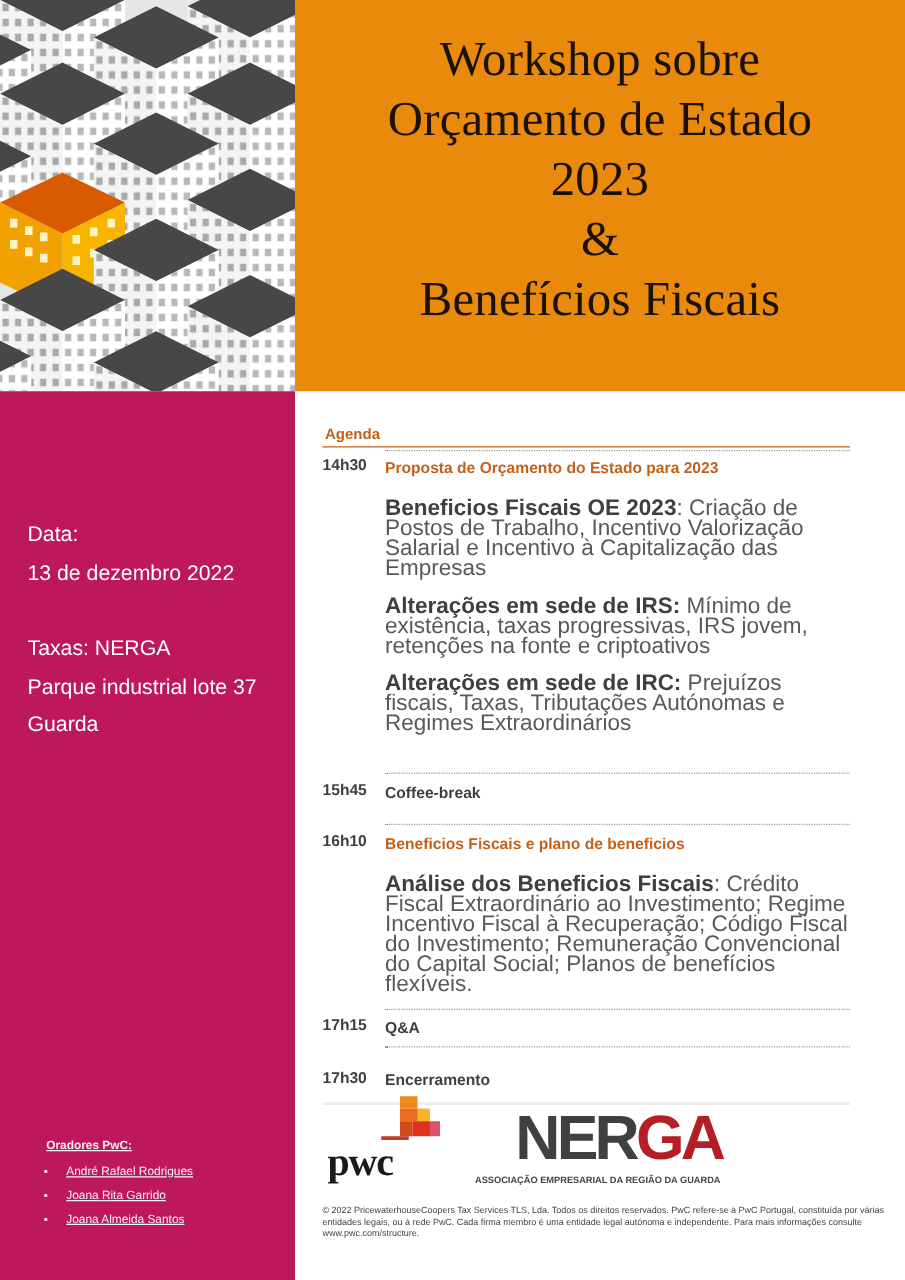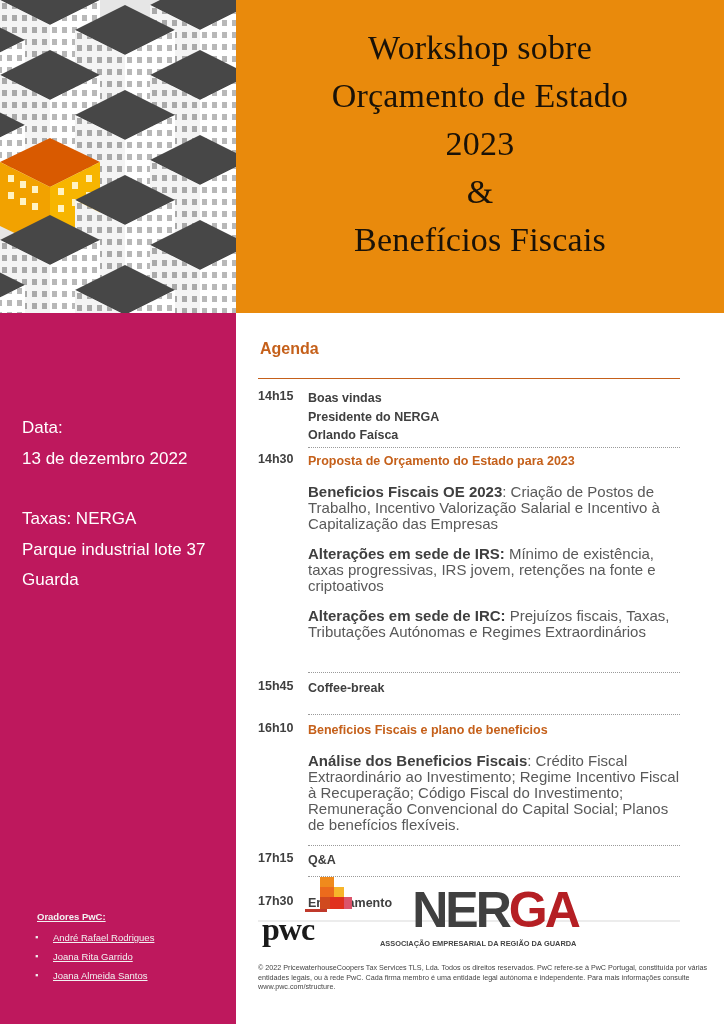--- a/index.html
+++ b/index.html
@@ -1,35 +1,35 @@
 <!DOCTYPE html>
 <html><head>
 <meta charset="utf-8">
 <style>
   html, body { margin:0; padding:0; }
   body { width:724px; height:1024px; position:relative; overflow:hidden; background:#ffffff; font-family:"Liberation Sans", sans-serif; }
   .hero-img { position:absolute; left:0; top:0; width:236px; height:313px; background:#d9d9d9; overflow:hidden; }
   .hero-title { position:absolute; left:236px; top:0; width:488px; height:313px; background:#e98a0c; }
-  .title-text { position:absolute; left:0; right:0; top:24px; text-align:center; font-family:"Liberation Serif", "DejaVu Serif", serif; font-size:34px; line-height:48px; color:#1a1208; letter-spacing:0.2px; }
+  .title-text { position:absolute; left:0; right:0; top:24px; text-align:center; font-family:"Liberation Serif", "DejaVu Serif", serif; font-size:39px; line-height:48px; color:#1a1208; letter-spacing:0.2px; }
   .sidebar { position:absolute; left:0; top:313px; width:236px; height:711px; background:#be185d; }
   .info { position:absolute; left:22px; top:100px; color:#ffffff; font-size:17px; line-height:30.5px; }
   .info div { white-space:nowrap; }
   .info .gap { height:30px; }
   .speakers { position:absolute; left:37px; top:598px; color:#f2f2f2; font-size:9.5px; }
   .speakers .hdr { font-weight:bold; text-decoration:underline; margin-bottom:6px; }
   .speakers ul { list-style:none; padding:0; margin:0;text-decoration:underline; }
   .speakers li { position:relative; padding-left:16px; line-height:19px; }
   .speakers li::before { content:"\25AA"; position:absolute; left:-2px; top:0; font-size:9px; }
   .agenda { position:absolute; left:258px; top:340px; width:422px; }
-  .agenda-h { font-size:16px; font-weight:bold; color:#c5601a; padding-left:2px; padding-bottom:20px; border-bottom:1.5px solid #c5601a; }
+  .agenda-h { font-size:12px; font-weight:bold; color:#c5601a; padding-left:2px; padding-bottom:3px; border-bottom:1.5px solid #c5601a; }
   .row { position:relative; padding-left:50px; }
   .time { position:absolute; left:0; top:0; font-weight:bold; font-size:12.5px; color:#3f3f3f; }
   .titleline { font-weight:bold; font-size:12.5px; color:#3f3f3f; line-height:18.5px; }
   .orange { color:#c5601a; }
-  .desc { font-size:15px; color:#595959; line-height:16px; margin-top:14px; }
+  .desc { font-size:18px; color:#595959; line-height:16px; margin-top:14px; }
   .desc b { color:#3f3f3f; }
   .sep { border-top:1px dotted #9a9a9a; margin-left:50px; }
   .logos { position:absolute; left:258px; top:875px; width:422px; height:80px; }
   .footer { position:absolute; left:258px; top:963px; width:460px; font-size:7.2px; line-height:9.6px; color:#444; }
 </style>
 </head>
 <body>
 
 <div class="hero-img">
   <svg width="236" height="313" viewBox="0 0 236 313" xmlns="http://www.w3.org/2000/svg">
@@ -110,26 +110,20 @@
       <li>André Rafael Rodrigues</li>
       <li>Joana Rita Garrido</li>
       <li>Joana Almeida Santos</li>
     </ul>
   </div>
 </div>
 
 <div class="agenda">
   <div class="agenda-h">Agenda</div>
 
-  <div class="row" style="margin-top:10px;">
-    <span class="time">14h15</span>
-    <div class="titleline">Boas vindas</div>
-    <div class="titleline">Presidente do NERGA</div>
-    <div class="titleline">Orlando Faísca</div>
-  </div>
   <div class="sep" style="margin-top:2px;"></div>
 
   <div class="row" style="margin-top:4px;">
     <span class="time">14h30</span>
     <div class="titleline orange">Proposta de Orçamento do Estado para 2023</div>
     <div class="desc"><b>Beneficios Fiscais OE 2023</b><span>: Criação de Postos de Trabalho, Incentivo Valorização Salarial e Incentivo à Capitalização das Empresas</span></div>
     <div class="desc"><b>Alterações em sede de IRS:</b><span> Mínimo de existência, taxas progressivas, IRS jovem, retenções na fonte e criptoativos</span></div>
     <div class="desc"><b>Alterações em sede de IRC:</b><span> Prejuízos fiscais, Taxas, Tributações Autónomas e Regimes Extraordinários</span></div>
   </div>
   <div class="sep" style="margin-top:32px;"></div>

